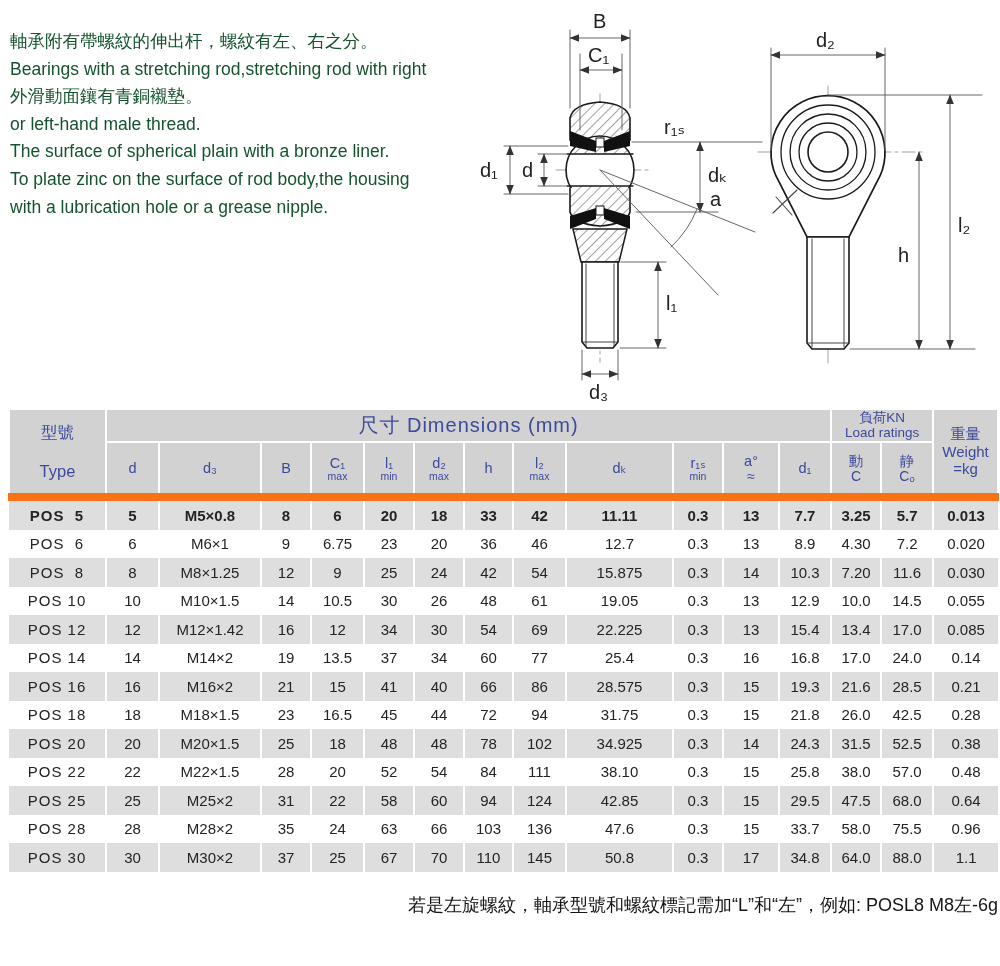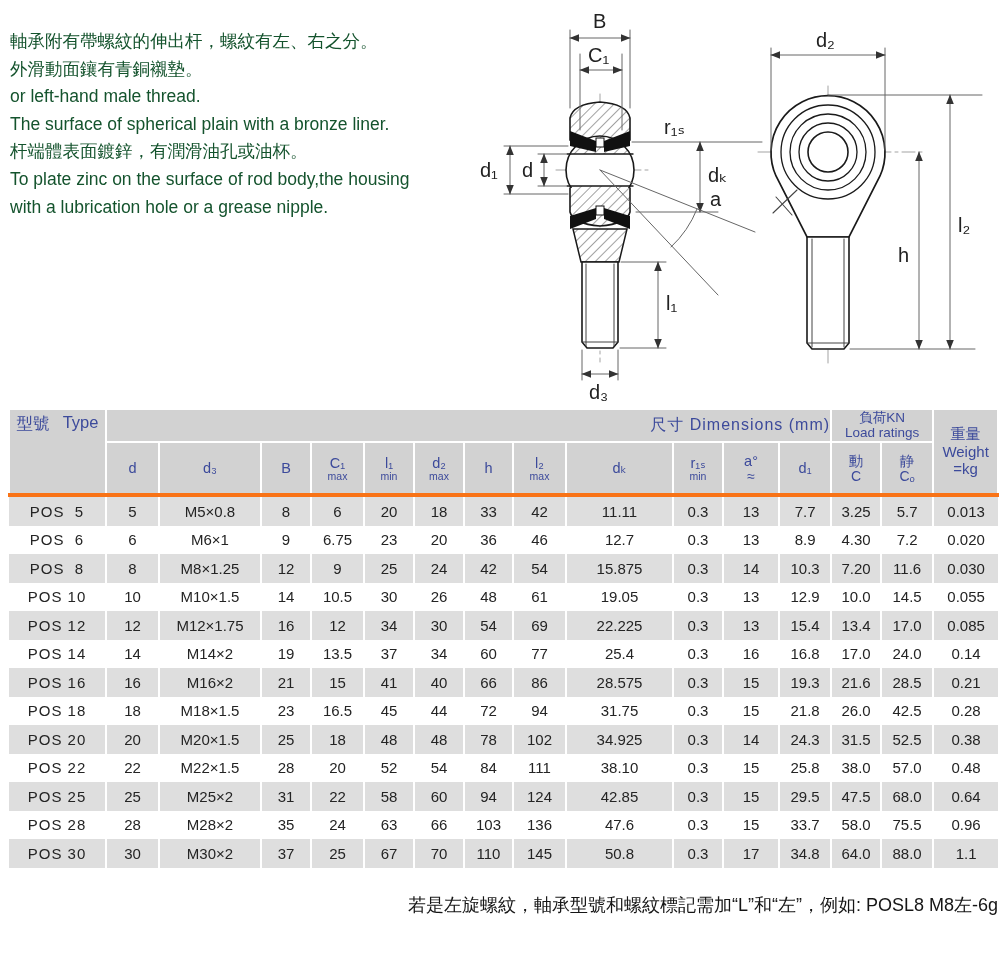--- a/index.html
+++ b/index.html
@@ -12,53 +12,53 @@
            font-size:17.5px; line-height:27.6px; color:#14532d; }
   
   .drawings { position:absolute; left:470px; top:0; width:530px; height:405px; }
   
   .spec-table { position:absolute; left:8px; top:408px; width:989px;
                 border-collapse:collapse; table-layout:fixed; }
   .spec-table th { background:#d2d2d2; color:#3c4a9b; font-weight:normal;
                    border:2px solid #ffffff; padding:0; vertical-align:middle; }
   .spec-table tr.r1 th { height:31px; }
   .spec-table tr.r2 th { height:50px; }
-  th.dims { font-size:16px; letter-spacing:1px;text-align:right; }
+  th.dims { font-size:20px; letter-spacing:1px; }
   th.load div { font-size:13.5px; line-height:14.5px; }
   th.wt div { font-size:15px; line-height:17.5px; }
-  .tcell { display:flex; flex-direction:row; justify-content:space-around;
+  .tcell { display:flex; flex-direction:column; justify-content:space-around;
            height:78px; font-size:16.5px; }
   .h2 .sym { font-size:14.5px; line-height:16px; }
   .h2 .note { font-size:10.5px; line-height:11px; }
   .h2 .note-big { font-size:14px; line-height:15px; }
   .spec-table tbody td { font-size:15px; color:#242424; text-align:center;
         height:28.5px; padding:0; border-left:2px solid #ffffff;
         vertical-align:middle; }
   .spec-table tbody td:first-child { border-left:none; }
   .spec-table tbody tr:nth-child(odd)  { background:#dedede; }
   .spec-table tbody tr:nth-child(even) { background:#ffffff; }
-  .spec-table tbody tr:first-child td { border-top:4px solid #f97316; }
+  .spec-table tbody tr:first-child td { border-top:8px solid #f97316;font-weight:bold; }
   td.c-hi { vertical-align:top; padding-top:3px; }
   td.c-type { white-space:pre; letter-spacing:1px; }
   
   .footnote { position:absolute; left:8px; top:891px; width:990px; color:#151515;text-align:right; }
   .footnote .zh { font-size:18px; line-height:28px; }
   .footnote .en { font-size:17.5px; line-height:26px; }
   
   .dimlab { font-family:"Liberation Sans","DejaVu Sans",sans-serif; font-size:20px; fill:#222; }
 </style>
 </head>
 <body>
 
 <div class="intro">
   <div>軸承附有帶螺紋的伸出杆，螺紋有左、右之分。</div>
+  <div>Bearings with a stretching rod,stretching rod with right</div>
   <div>外滑動面鑲有青銅襯墊。</div>
   <div>or left-hand male thread.</div>
   <div>The surface of spherical plain with a bronze liner.</div>
-  <div>杆端體表面鍍鋅，有潤滑油孔或油杯。</div>
   <div>To plate zinc on the surface of rod body,the housing</div>
   <div>with a lubrication hole or a grease nipple.</div>
 </div>
 
 <div class="drawings">
 <svg width="530" height="405" viewBox="0 0 530 405" xmlns="http://www.w3.org/2000/svg">
   <defs>
     <marker id="ah" viewBox="0 0 10 10" refX="9" refY="5" markerWidth="10" markerHeight="10" orient="auto-start-reverse">
       <path d="M0,1.2 L9.5,5 L0,8.8 z" fill="#333"></path>
     </marker>
@@ -336,21 +336,21 @@
         <td>0.3</td>
         <td>13</td>
         <td class="c-hi">12.9</td>
         <td>10.0</td>
         <td>14.5</td>
         <td>0.055</td>
       </tr>
       <tr>
         <td class="c-type">POS 12</td>
         <td>12</td>
-        <td>M12×1.75</td>
+        <td>M12×1.42</td>
         <td>16</td>
         <td>12</td>
         <td>34</td>
         <td>30</td>
         <td>54</td>
         <td class="c-hi">69</td>
         <td>22.225</td>
         <td>0.3</td>
         <td>13</td>
         <td class="c-hi">15.4</td>

